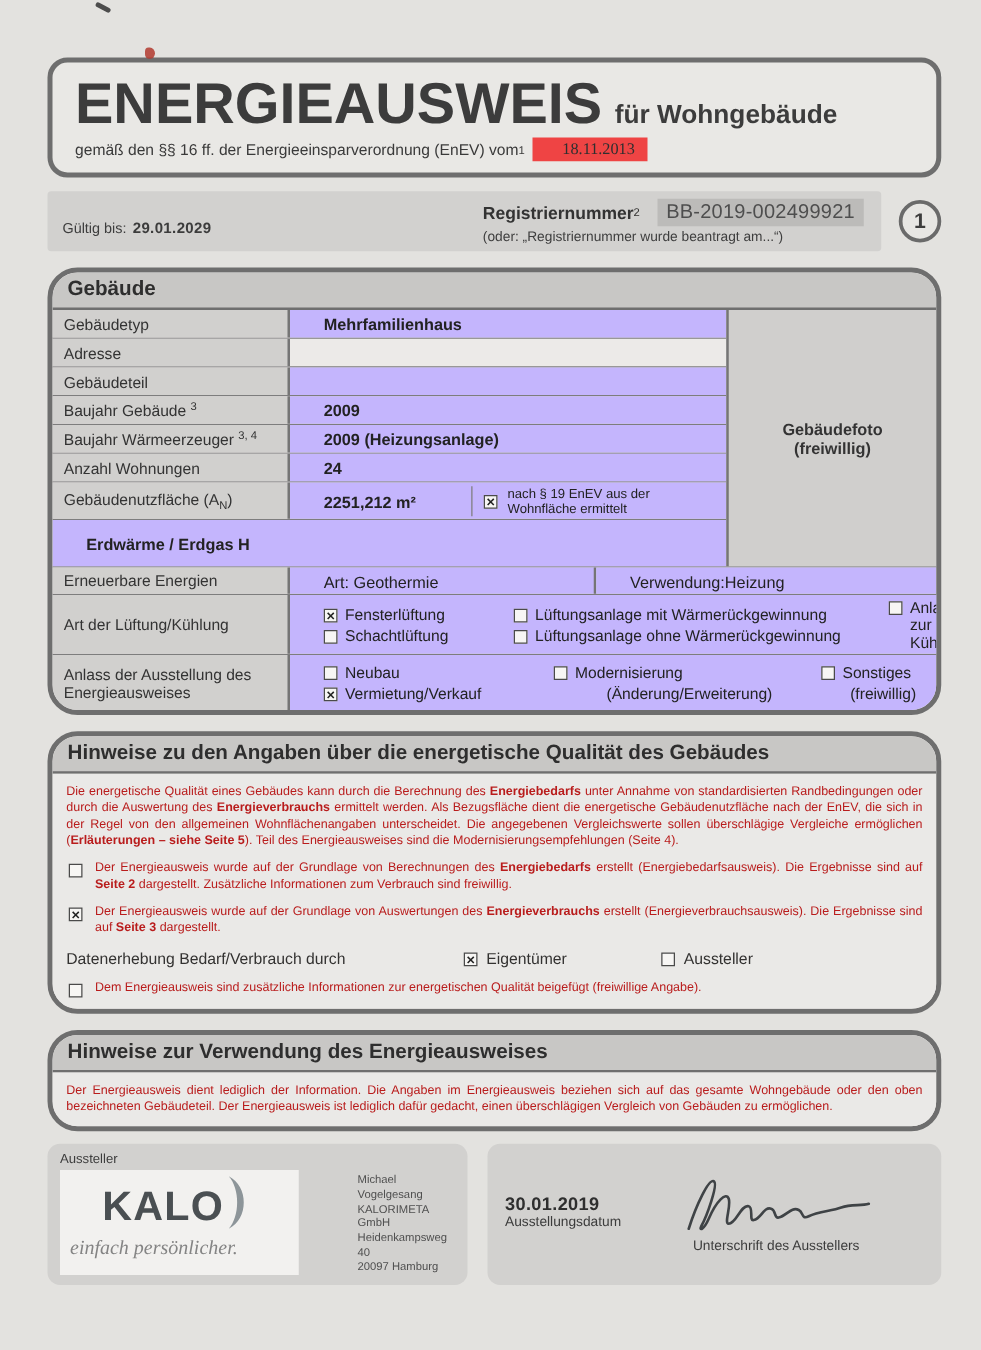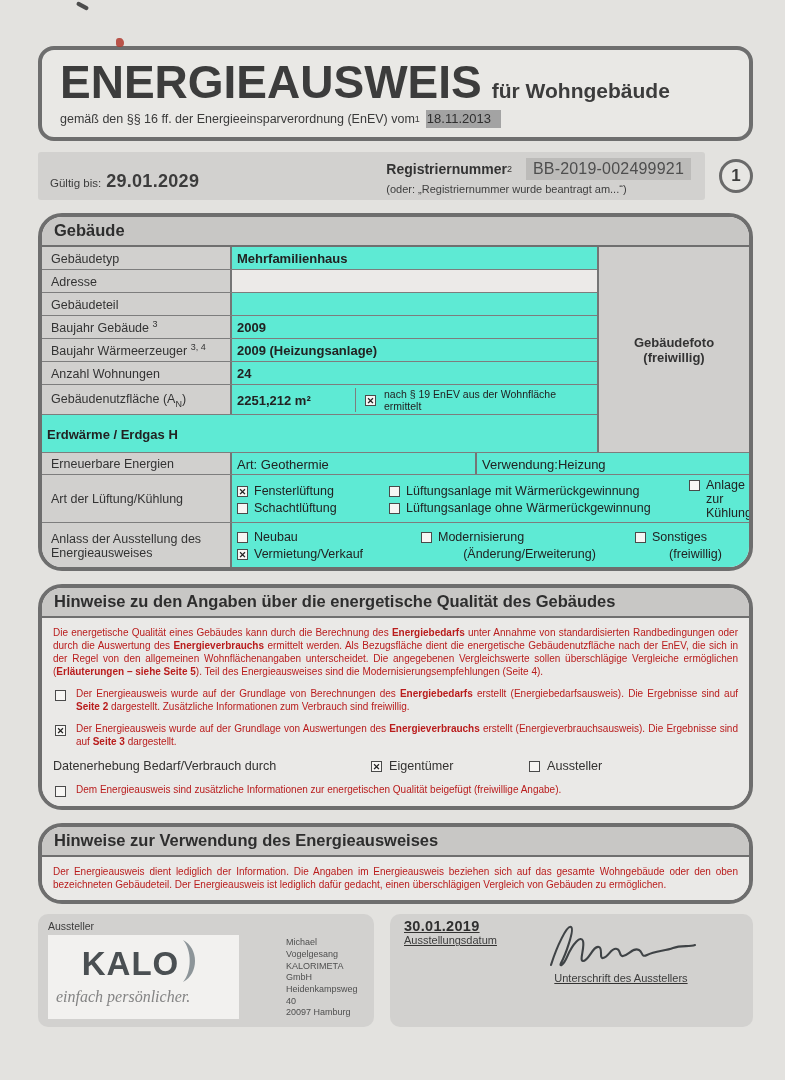--- a/index.html
+++ b/index.html
@@ -15,47 +15,47 @@
   
   .staple { position:absolute; top:4px; left:76px; width:13px; height:4px; background:#4c4c4c; transform:rotate(28deg); border-radius:2px; }
   .red-mark { position:absolute; top:38px; left:116px; width:8px; height:9px; background:#b2392f; border-radius:40% 60% 55% 45%; opacity:.85; }
 
   
   .hdr-box { border:4px solid #6e6e6e; border-radius:16px; padding:8px 16px 9px 18px; background:#e9e8e5; }
   .hdr-title-line { display:flex; align-items:baseline; }
   .hdr-title { font-size:46px; font-weight:bold; color:#3c3c3c; letter-spacing:0; line-height:1.05; }
   .hdr-sub { font-size:21px; font-weight:bold; color:#3c3c3c; margin-left:10px; }
   .hdr-law { font-size:12.5px; color:#3a3a3a; margin-top:4px; display:flex; align-items:center; }
-  .hl { background:#a3a3a3; padding:1px 10px 2px 1px; margin-left:6px; font-size:13px; color:#2f2f2f; }
+  .hl { background:#ef4444; padding:1px 10px 2px 24px; margin-left:6px; font-size:13px; color:#2f2f2f;font-family:Liberation Serif, serif; }
   sup { font-size:9px; vertical-align:super; line-height:0; }
 
   
   .band-row { display:flex; align-items:center; margin-top:11px; }
   .band { background:#d2d1cf; border-radius:3px; flex:1; height:48px; display:flex; align-items:center; justify-content:space-between; padding:4px 14px 4px 12px; }
   .gueltig { font-size:11.5px; color:#3c3c3c; margin-top:10px; }
-  .gueltig b { font-size:18px; margin-left:5px; letter-spacing:.3px; }
+  .gueltig b { font-size:12px; margin-left:5px; letter-spacing:.3px; }
   .reg-block { text-align:left; }
   .reg-line1 { display:flex; align-items:center; }
   .reg-label { font-size:14px; font-weight:bold; color:#333; }
   .reg-num { background:#bcbbb9; color:#4e4e4e; font-size:16px; padding:2px 7px; margin-left:14px; letter-spacing:.2px; }
   .reg-line2 { font-size:11px; color:#3e3e3e; margin-top:3px; }
   .page-circle { width:34px; height:34px; border:3px solid #6a6a6a; border-radius:50%; display:flex; align-items:center; justify-content:center; font-size:17px; font-weight:bold; color:#3d3d3d; margin-left:14px; flex:none; background:#e7e6e3; }
 
   
   .sec-box { border:4px solid #6e6e6e; border-radius:24px; background:#eceae8; margin-top:13px; overflow:hidden; }
   .sec-title { background:#c8c7c5; border-bottom:2px solid #6f6f6f; font-size:16.5px; font-weight:bold; color:#2e2e2e; padding:4px 12px 5px 12px; }
 
   
   .g-main { display:flex; }
   .g-left { flex:1; }
-  .g-photo { width:152px; border-left:2px solid #757575; background:#d0cfcd; display:flex; flex-direction:column; align-items:center; justify-content:center; font-size:13px; font-weight:bold; color:#333; text-align:center; }
+  .g-photo { width:168px; border-left:2px solid #757575; background:#d0cfcd; display:flex; flex-direction:column; align-items:center; justify-content:center; font-size:13px; font-weight:bold; color:#333; text-align:center; }
   .g-row { display:flex; border-bottom:1px solid #7d7d7d; min-height:23px; }
   .g-row:last-child { border-bottom:none; }
   .g-label { width:190px; flex:none; background:#d1d0ce; font-size:12.5px; color:#333; padding:3px 8px 2px 9px; border-right:2px solid #757575; display:flex; flex-direction:column; justify-content:center; }
-  .g-value { flex:1; background:#5eead4; font-size:13px; font-weight:bold; color:#222; padding:3px 10px 2px 5px; display:flex; align-items:center; }
+  .g-value { flex:1; background:#c4b5fd; font-size:13px; font-weight:bold; color:#222; padding:3px 10px 2px 27px; display:flex; align-items:center; }
   .g-value.norm { font-weight:normal; }
   .g-area-note { border-left:1.5px solid #7d7d7d; margin-left:10px; padding-left:9px; font-size:10.5px; font-weight:normal; display:flex; align-items:center; flex:1; }
   .cb { display:inline-block; width:11px; height:11px; border:1.4px solid #4a4a4a; background:#f7f6f4; font-size:9px; line-height:10px; text-align:center; color:#222; flex:none; font-weight:bold; }
   .opt { display:flex; align-items:flex-start; font-size:12.5px; font-weight:normal; }
   .opt .cb { margin-right:6px; margin-top:2px; }
   .opt-col { display:flex; flex-direction:column; gap:3px; justify-content:center; }
   .sub-note { font-size:12.5px; padding-left:17px;text-align:center; }
   .ern-art { width:245px; flex:none; border-right:2px solid #757575; }
 
   
@@ -73,21 +73,21 @@
   .issuer-row { display:flex; gap:16px; margin-top:10px; }
   .issuer-left { width:336px; flex:none; background:#d2d1cf; border-radius:10px; padding:6px 10px 8px 10px; position:relative; }
   .issuer-right { flex:1; background:#d2d1cf; border-radius:10px; padding:4px 14px 6px 14px; position:relative; }
   .issuer-caption { font-size:10.5px; color:#3c3c3c; }
   .logo-wrap { display:flex; margin-top:3px;gap:37px; }
   .logo-box { background:#f2f1ef; padding:4px 10px 2px 8px; width:208px; }
   .logo-line { display:flex; align-items:center; justify-content:center; }
   .logo-word { font-size:33px; font-weight:bold; color:#4a4f52; letter-spacing:1px; line-height:1; }
   .logo-tag { font-family:"Liberation Serif", serif; font-style:italic; font-size:16px; color:#848484; margin-top:1px; }
   .logo-addr { font-size:9px; color:#4f4f4f; line-height:1.3; margin-left:10px; margin-top:2px; }
-  .date-sig-row { display:flex; align-items:flex-start; height:100%; padding-bottom:2px;text-decoration:underline; }
+  .date-sig-row { display:flex; align-items:center; height:100%; padding-bottom:2px; }
   .issue-date { font-size:14.5px; font-weight:bold; color:#2f2f2f; letter-spacing:.3px; }
   .issue-caption { font-size:11px; color:#3c3c3c; }
   .sig-col { margin-left:40px; display:flex; flex-direction:column; align-items:center; }
   .sig-svg { margin-bottom:-2px; }
 </style>
 </head>
 <body>
 
 <div class="page">
 

